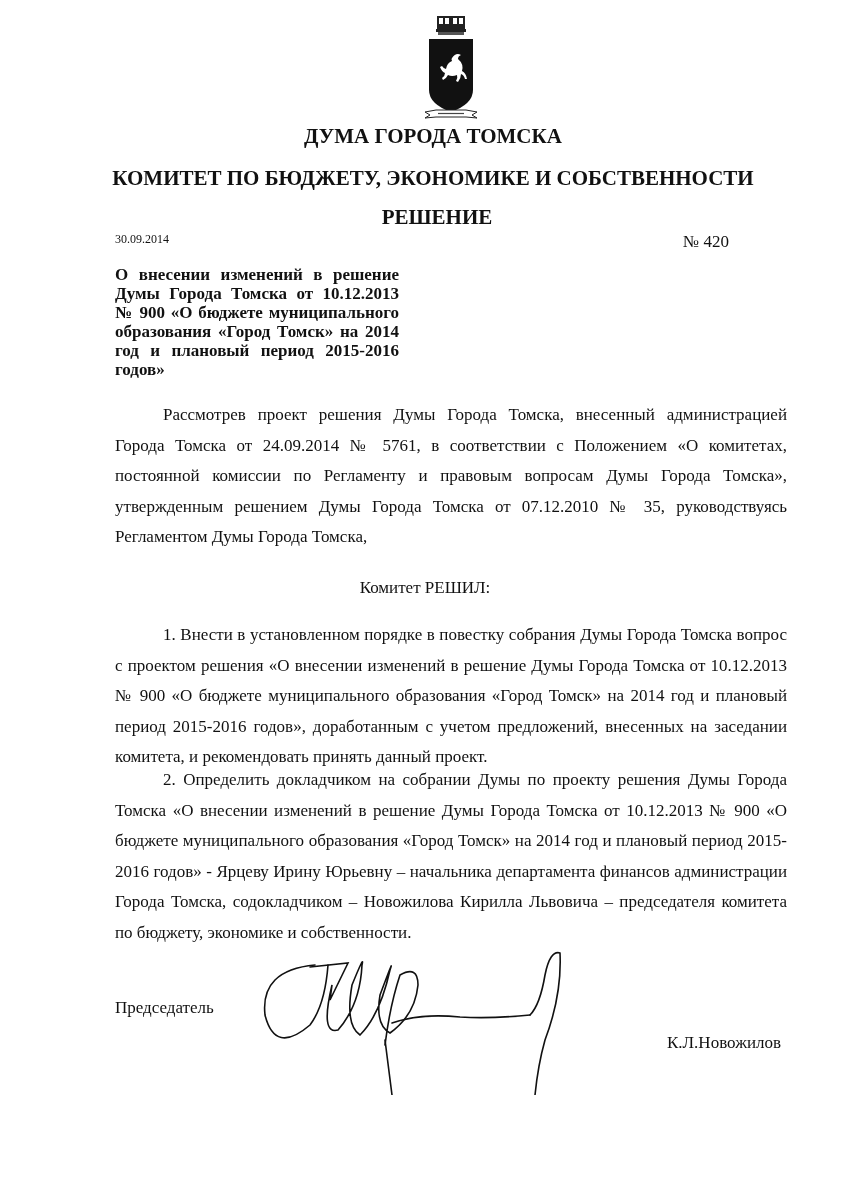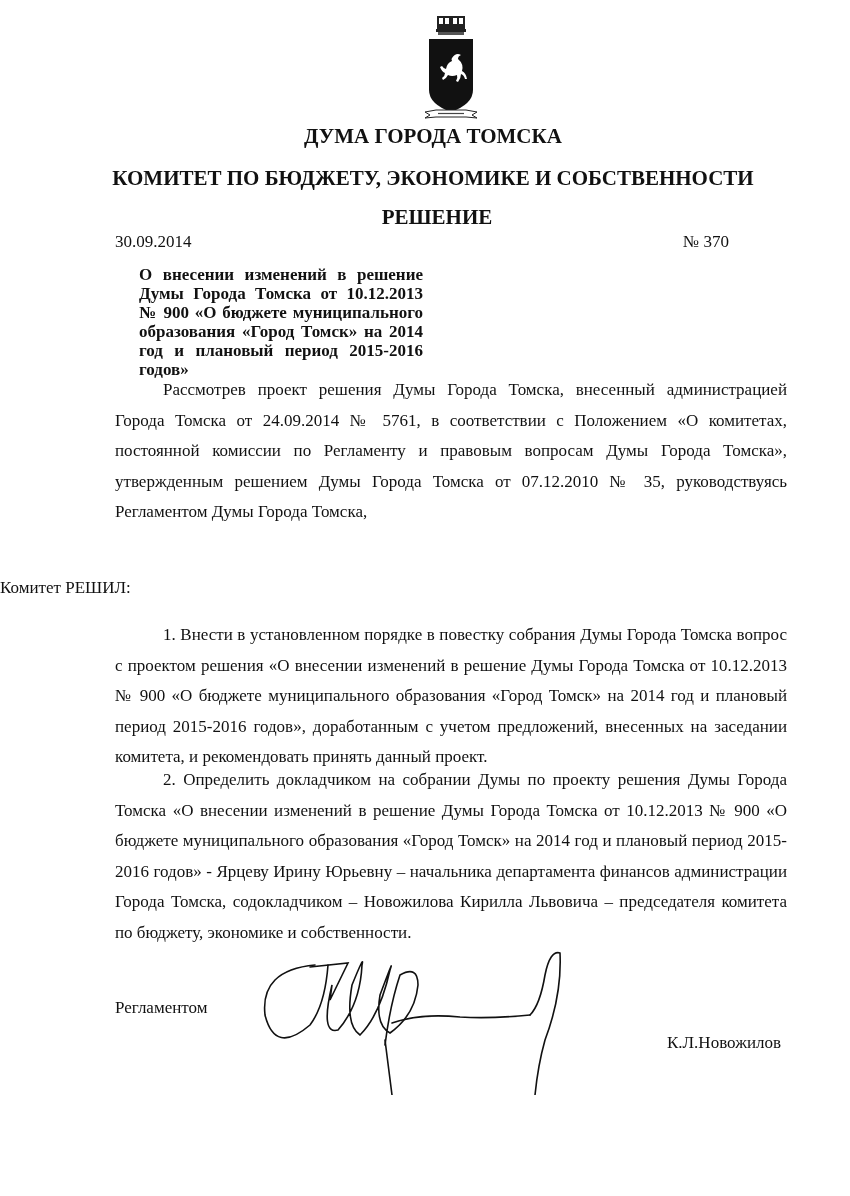--- a/index.html
+++ b/index.html
@@ -41,57 +41,57 @@
     }
     .decision-title {
       top: 205px;
       font-size: 21px;
       left: 12px;
     }
     .date {
       position: absolute;
       left: 115px;
       top: 232px;
-      font-size: 17px;
+      font-size: 12px;
     }
     .doc-number {
       position: absolute;
       left: 683px;
       top: 232px;
       font-size: 17px;
     }
     .subject {
       position: absolute;
       left: 115px;
       top: 265px;
       width: 284px;
       font-size: 17px;
       font-weight: bold;
       line-height: 19px;
       text-align: justify;
-      margin-left: 24px;
     }
     .para {
       position: absolute;
       left: 115px;
       width: 672px;
       font-size: 17px;
       line-height: 30.5px;
       text-align: justify;
       text-indent: 48px;
       margin: 0;
     }
-    .para-intro { top: 375px; }
+    .para-intro { top: 400px; }
     .para-1 { top: 620px; }
     .para-2 { top: 765px; font-family: Liberation Serif, serif; }
     .resolved {
       position: absolute;
       left: 0;
       width: 850px;
       top: 578px;
+      text-align: center;
       font-size: 17px;
     }
     .chair-label {
       position: absolute;
       left: 115px;
       top: 998px;
       font-size: 17px;
     }
     .chair-name {
       position: absolute;
@@ -128,32 +128,32 @@
 
   <path d="M1 100 L12 98 L42 98 L53 100 L48 103 L53 106 L42 105 L12 105 L1 106 L6 103 Z" fill="#fff" stroke="#222" stroke-width="1"></path>
   <line x1="14" y1="101.5" x2="40" y2="101.5" stroke="#444" stroke-width="1.2"></line>
 </svg>
 
 <div class="center-line org-title">ДУМА ГОРОДА ТОМСКА</div>
 <div class="center-line committee-title">КОМИТЕТ ПО БЮДЖЕТУ, ЭКОНОМИКЕ И СОБСТВЕННОСТИ</div>
 <div class="center-line decision-title">РЕШЕНИЕ</div>
 
 <div class="date">30.09.2014</div>
-<div class="doc-number">№ 370</div>
+<div class="doc-number">№ 420</div>
 
 <div class="subject">О внесении изменений в решение Думы Города Томска от 10.12.2013 № 900 «О бюджете муниципального образования «Город Томск» на 2014 год и плановый период 2015-2016 годов»</div>
 
 <p class="para para-intro">Рассмотрев проект решения Думы Города Томска, внесенный администрацией Города Томска от 24.09.2014 № 5761, в соответствии с Положением «О комитетах, постоянной комиссии по Регламенту и правовым вопросам Думы Города Томска», утвержденным решением Думы Города Томска от 07.12.2010 № 35, руководствуясь Регламентом Думы Города Томска,</p>
 
 <div class="resolved">Комитет РЕШИЛ:</div>
 
 <p class="para para-1">1. Внести в установленном порядке в повестку собрания Думы Города Томска вопрос с проектом решения «О внесении изменений в решение Думы Города Томска от 10.12.2013 № 900 «О бюджете муниципального образования «Город Томск» на 2014 год и плановый период 2015-2016 годов», доработанным с учетом предложений, внесенных на заседании комитета, и рекомендовать принять данный проект.</p>
 <p class="para para-2">2. Определить докладчиком на собрании Думы по проекту решения Думы Города Томска «О внесении изменений в решение Думы Города Томска от 10.12.2013 № 900 «О бюджете муниципального образования «Город Томск» на 2014 год и плановый период 2015-2016 годов» - Ярцеву Ирину Юрьевну – начальника департамента финансов администрации Города Томска, содокладчиком – Новожилова Кирилла Львовича – председателя комитета по бюджету, экономике и собственности.</p>
 
-<div class="chair-label">Регламентом</div>
+<div class="chair-label">Председатель</div>
 
 <svg class="signature" viewBox="0 0 380 150" fill="none" stroke="#111" stroke-width="1.6" stroke-linecap="round">
   <path d="M75 20 Q20 25 25 70 Q35 110 70 80 Q85 60 88 20"></path>
   <path d="M70 22 L108 18 L90 55 L92 40 Q80 90 98 85 Q120 60 122 20 Q125 8 112 40 Q105 80 120 90 Q140 70 150 25 Q155 10 140 50 Q135 80 150 88 Q175 70 178 40 Q178 20 160 30 Q150 60 145 100"></path>
   <path d="M145 95 L152 150"></path>
   <path d="M152 78 Q180 68 220 72 Q250 74 290 70"></path>
   <path d="M290 70 Q300 60 305 30 Q310 5 320 8 Q322 50 305 95 Q298 120 295 150"></path>
 </svg>
 
 <div class="chair-name">К.Л.Новожилов</div>

